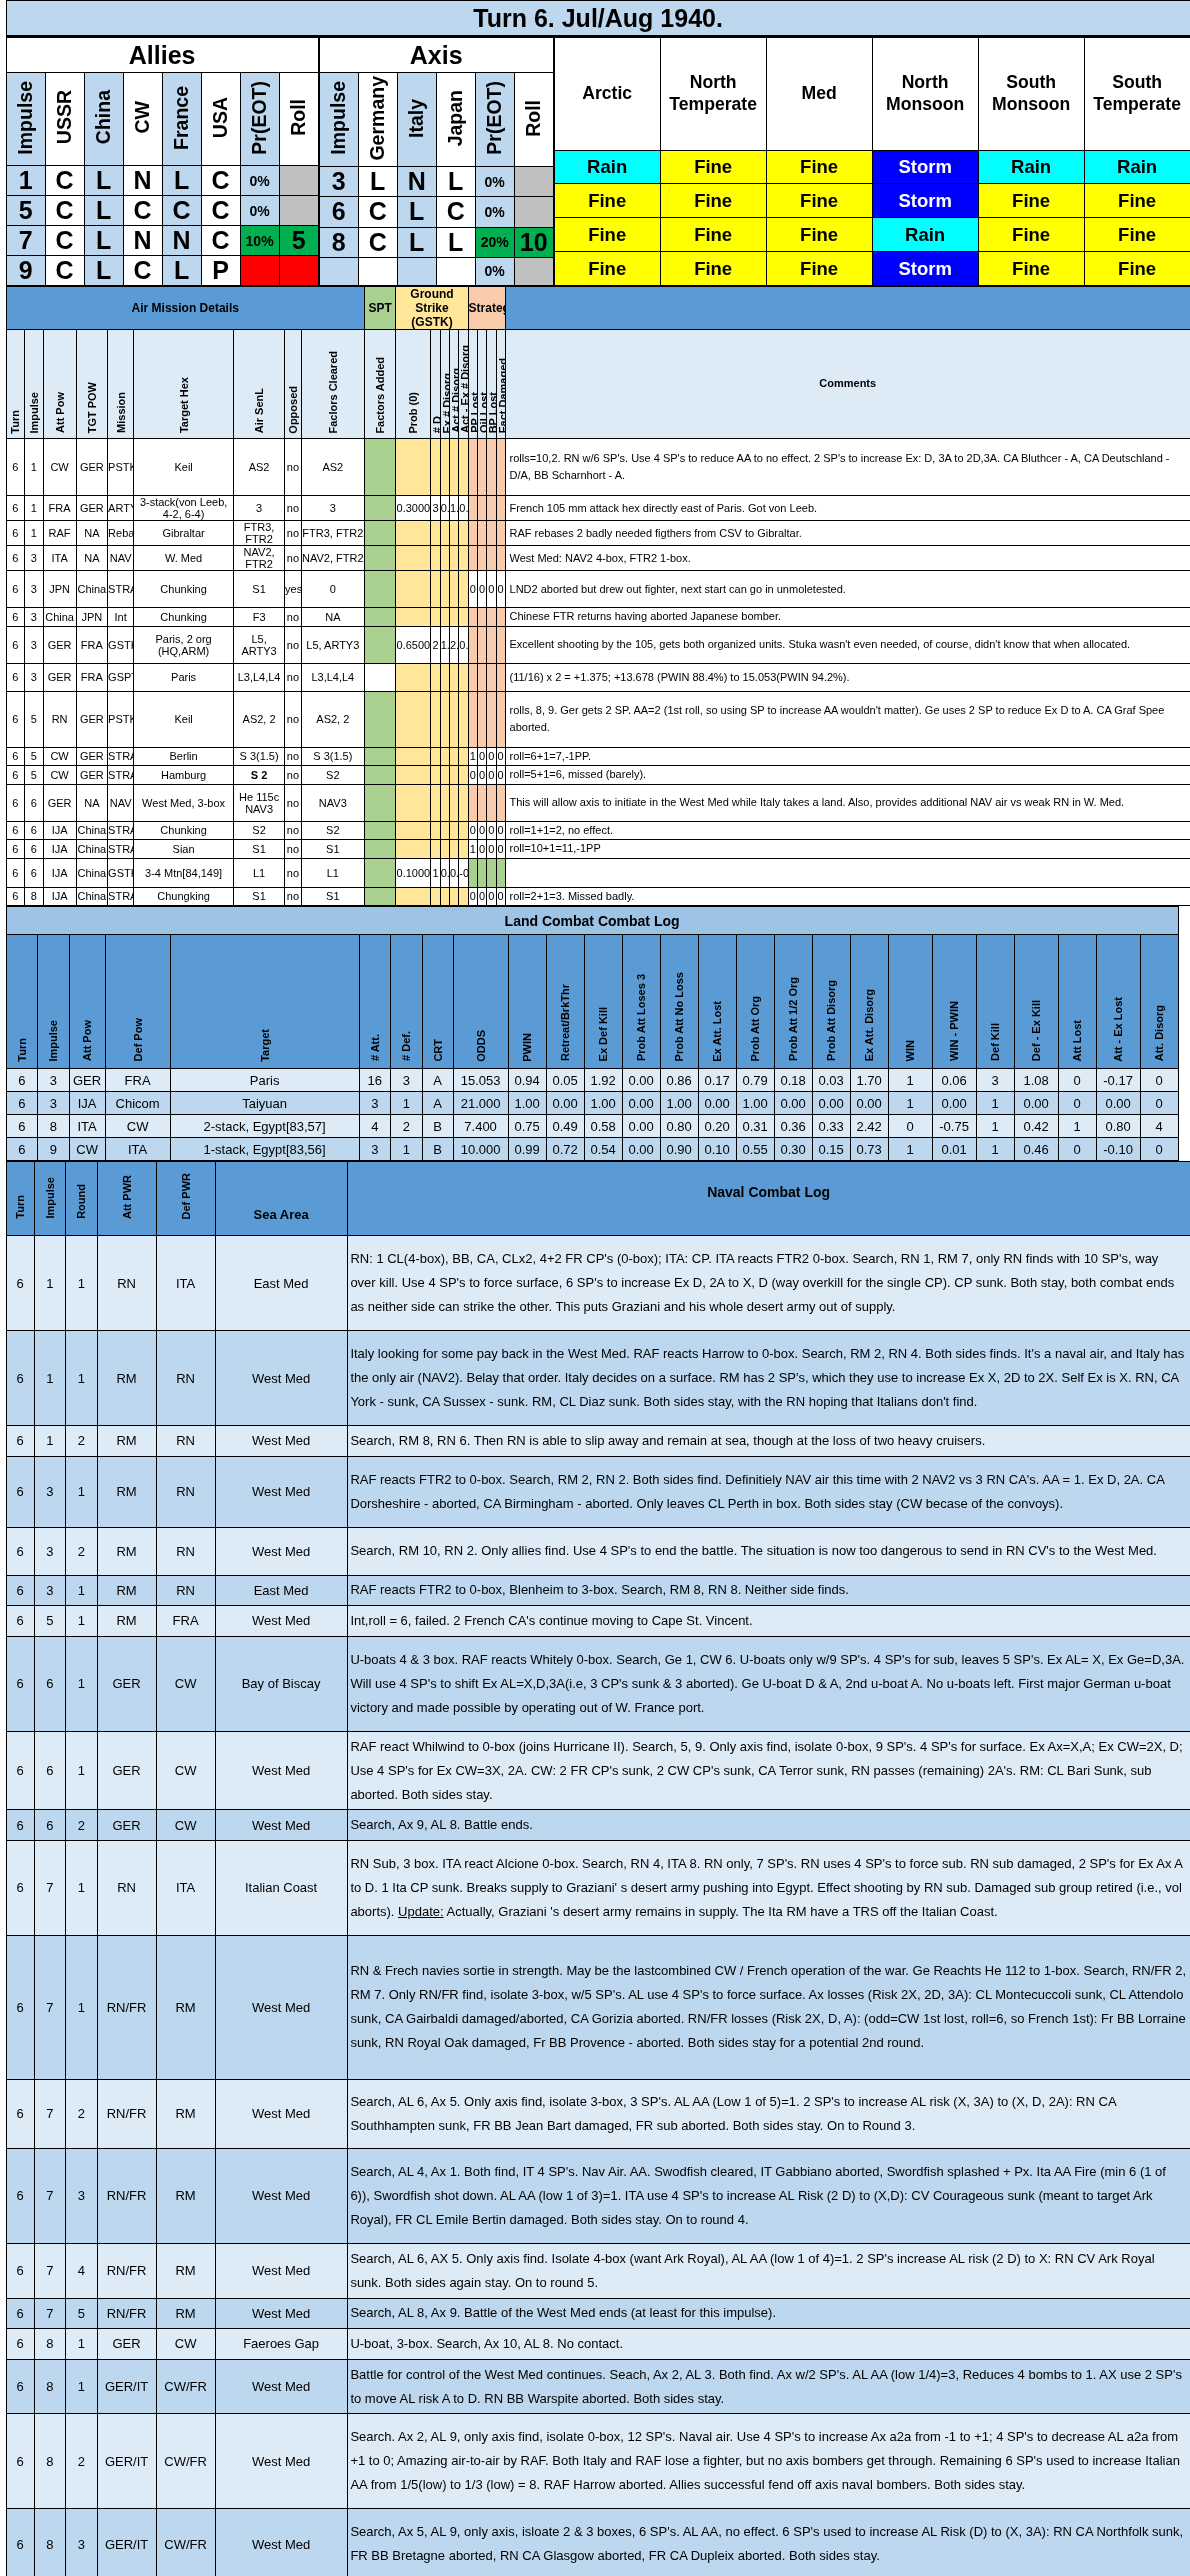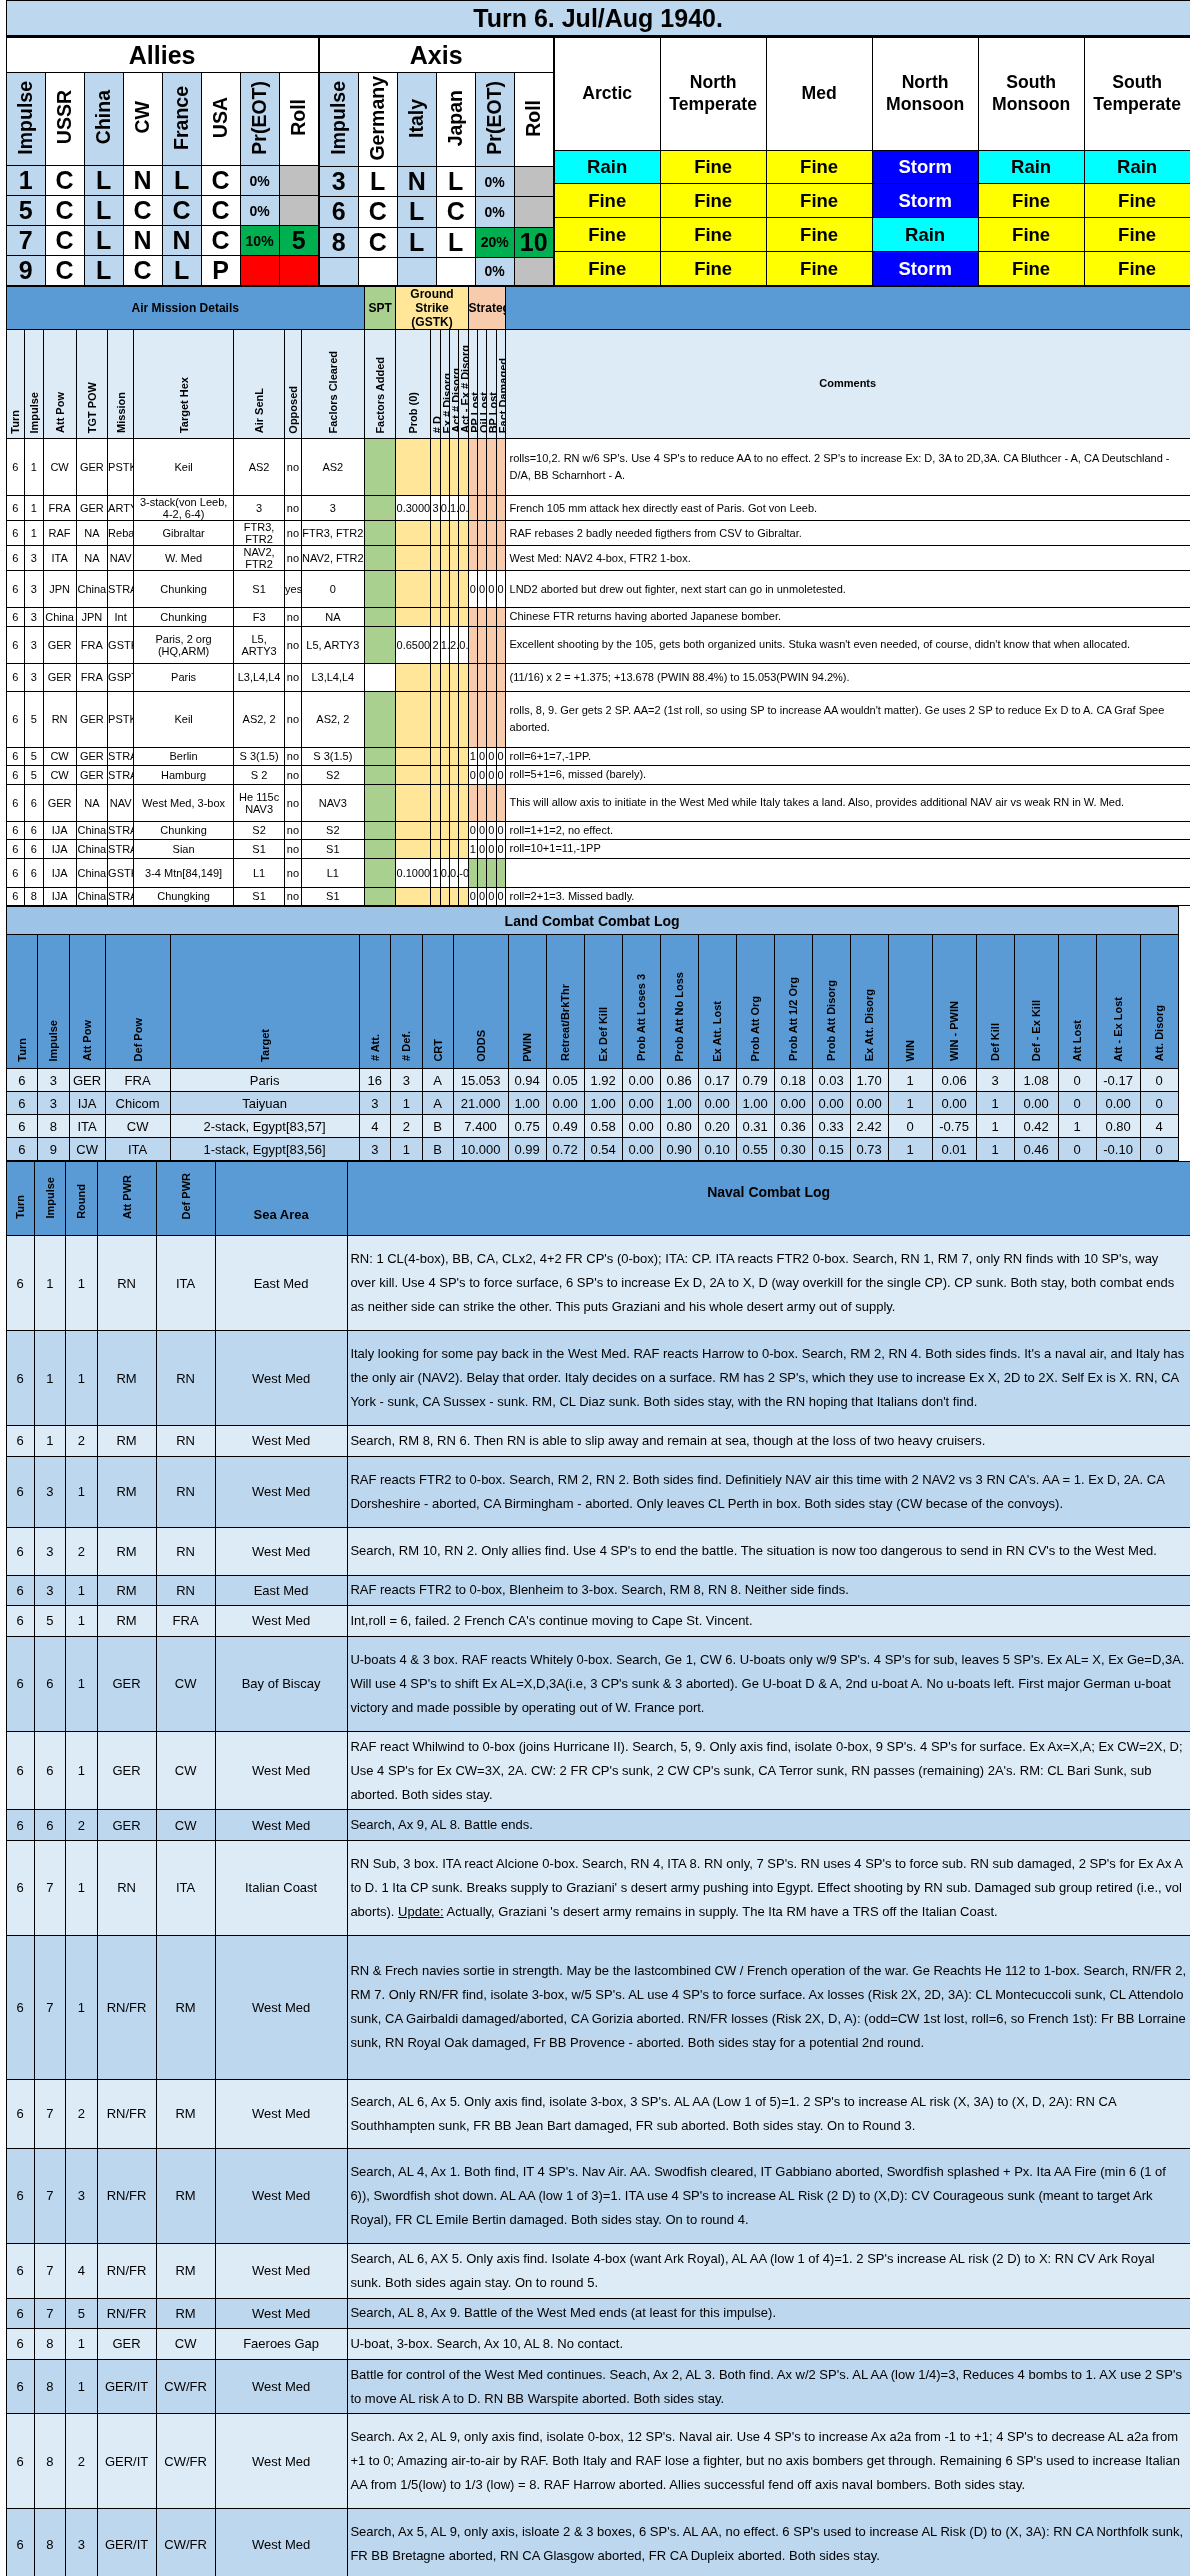--- a/index.html
+++ b/index.html
@@ -512,21 +512,21 @@
           <td class="white" style="height: 18.5px;">0</td>
           <td class="cmt" style="height: 18.5px;">roll=6+1=7,-1PP.</td>
         </tr>
         <tr class="row">
           <td class="" style="height: 18.5px;">6</td>
           <td class="" style="height: 18.5px;">5</td>
           <td class="" style="height: 18.5px;">CW</td>
           <td class="" style="height: 18.5px;">GER</td>
           <td class="" style="height: 18.5px;">STRAT</td>
           <td class="" style="height: 18.5px;">Hamburg</td>
-          <td class="" style="height: 18.5px;">S 2</td>
+          <td class="" style="height: 18.5px; font-weight: bold;">S 2</td>
           <td class="" style="height: 18.5px;">no</td>
           <td class="" style="height: 18.5px;">S2</td>
           <td class="spt" style="height: 18.5px;"></td>
           <td class="gstk" style="height: 18.5px;"></td>
           <td class="gstk" style="height: 18.5px;"></td>
           <td class="gstk" style="height: 18.5px;"></td>
           <td class="gstk" style="height: 18.5px;"></td>
           <td class="gstk" style="height: 18.5px;"></td>
           <td class="white" style="height: 18.5px;">0</td>
           <td class="white" style="height: 18.5px;">0</td>

